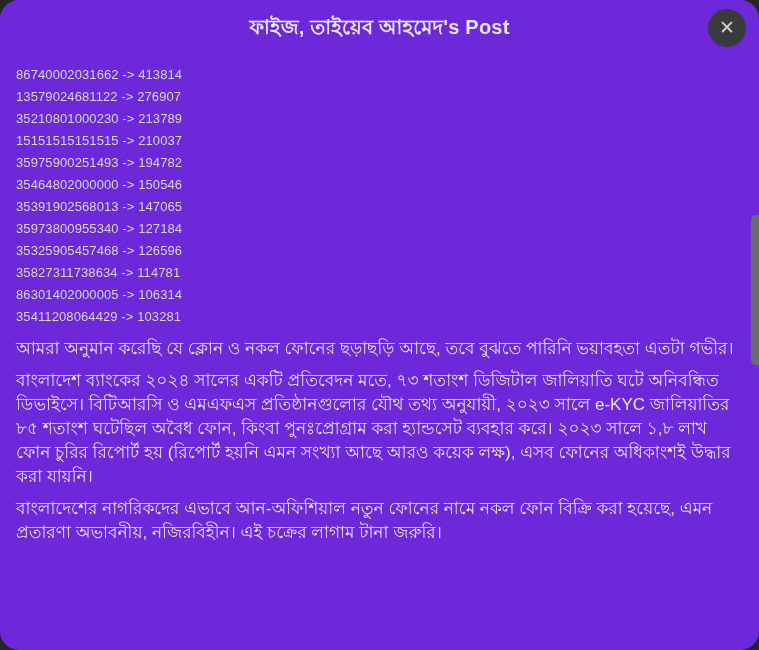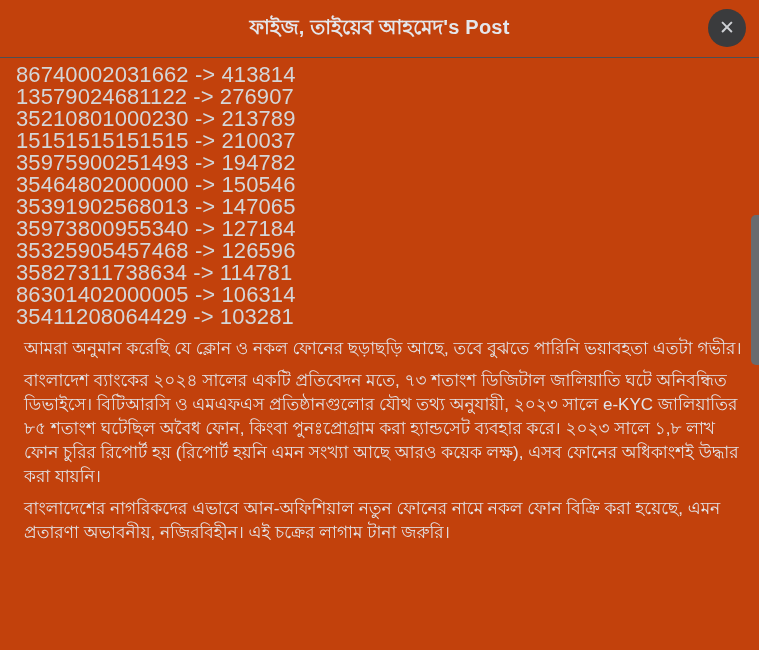--- a/index.html
+++ b/index.html
@@ -8,22 +8,23 @@
     width: 759px;
     height: 650px;
     background: #242628;
     overflow: hidden;
     font-family: "Liberation Sans", sans-serif;
   }
   .modal {
     position: relative;
     width: 759px;
     height: 650px;
-    background: #c2410c;
+    background: #6d28d9;
     color: #e4e6eb;
+    border-radius: 19px;
   }
   .modal-header {
     position: relative;
     height: 57px;
     border-bottom: 1px solid #4d4f53;
     display: flex;
     align-items: center;
     justify-content: center;
   }
   .modal-title {
@@ -48,36 +49,36 @@
     cursor: pointer;
     padding: 0;
     display: flex;
     align-items: center;
     justify-content: center;
   }
   .content {
     padding: 6px 16px 0 16px;
   }
   .imei-list {
-    font-size: 22px;
+    font-size: 13px;
     line-height: 22px;
     color: #d4d6d8;
     letter-spacing: 0.1px;
   }
   .imei-row {
     white-space: pre;
   }
   .paragraphs {
     margin-top: 9px;
   }
   .post-paragraph {
     font-size: 17px;
     line-height: 24px;
     color: #e2e4e8;
-    margin: 0 0 8px 8px;
+    margin: 0 0 8px 0;
   }
   .scrollbar-thumb {
     position: absolute;
     right: 0px;
     top: 215px;
     width: 8px;
     height: 150px;
     border-radius: 5px 0 0 5px;
     background: #696b6e;
   }

